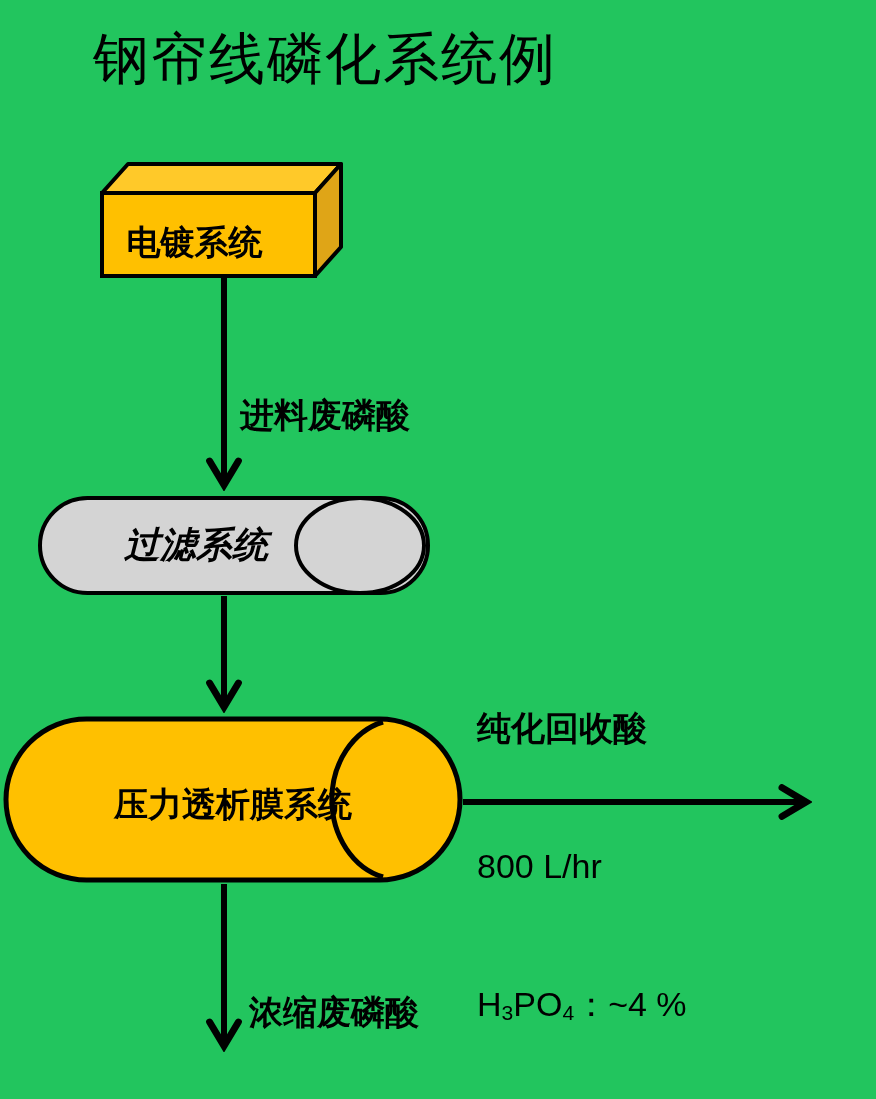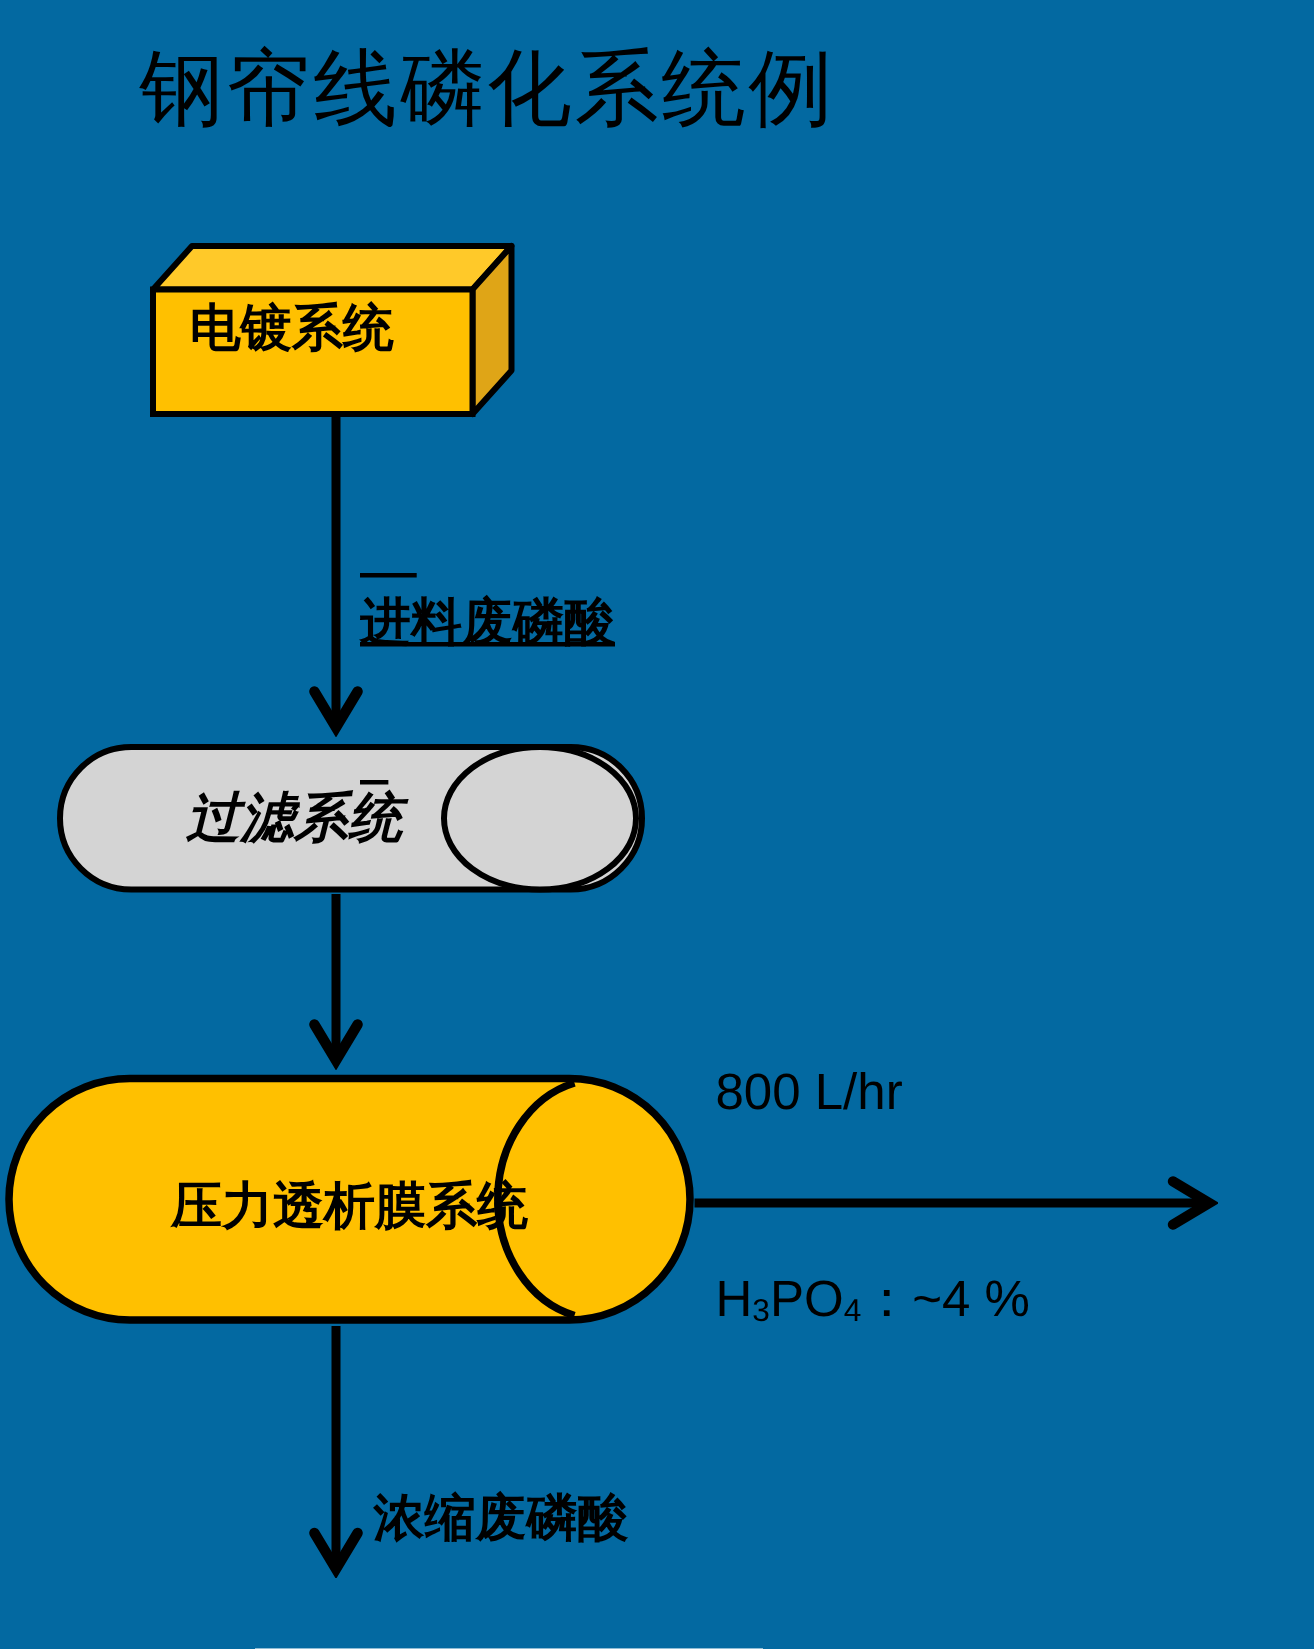--- a/index.html
+++ b/index.html
@@ -1,46 +1,46 @@
 <!DOCTYPE html>
 <html><head>
 <meta charset="utf-8">
 <style>
   html,body{margin:0;padding:0;background:#ffffff;}
   #canvas{
     position:relative;
     width:876px;height:1099px;
-    background:#0369a1;
+    background:#22c55e;
     overflow:hidden;
     font-family:"Liberation Sans","DejaVu Sans",sans-serif;
     color:#000;
   }
   #shapes{position:absolute;left:0;top:0;}
   .abs{position:absolute;}
   .page-title{
     left:93px;top:22px;
     font-family:"Liberation Serif","DejaVu Serif",serif;
     font-size:56px;font-weight:400;letter-spacing:2px;
     white-space:nowrap;
   }
   .node-label{
     display:flex;align-items:center;justify-content:center;
     text-align:center;font-weight:700;
   }
-  .plating-label{left:100px;top:176px;width:189px;height:85px;font-size:34px;}
+  .plating-label{left:100px;top:200px;width:189px;height:85px;font-size:34px;}
   .filter-label{left:38px;top:496px;width:316px;height:99px;font-size:36px;font-style:italic;}
   .membrane-label{
     left:3px;top:716px;width:460px;height:176px;
     flex-direction:column;font-size:34px;line-height:1.32;gap:44px;
   }
   .stream{
     font-size:34px;line-height:46px;white-space:pre;
   }
   .stream .sname{font-weight:700;}
-  .stream-feed{left:240px;top:300px;text-decoration:underline;}
+  .stream-feed{left:240px;top:300px;}
   .stream-recovered{left:477px;top:613px;}
   .stream-concentrated{left:249px;top:897px;}
   sub{font-size:0.62em;vertical-align:-0.18em;line-height:0;}
   sup{font-size:0.58em;vertical-align:0.45em;line-height:0;}
 </style>
 </head>
 <body>
 
 <div id="canvas">
 
@@ -82,20 +82,21 @@
 
   <div class="abs node-label membrane-label">
     <span>压力透析膜系统</span>
   </div>
 
   <div class="abs stream stream-feed">
     <div class="sname">进料废磷酸</div>
   </div>
 
   <div class="abs stream stream-recovered">
+    <div class="sname">纯化回收酸</div>
     <div>800 L/hr</div>
     <div><span>H</span><sub>3</sub><span>PO</span><sub>4</sub><span>：~4 %</span></div>
     
   </div>
 
   <div class="abs stream stream-concentrated">
     <div class="sname">浓缩废磷酸</div>
     
     
     

